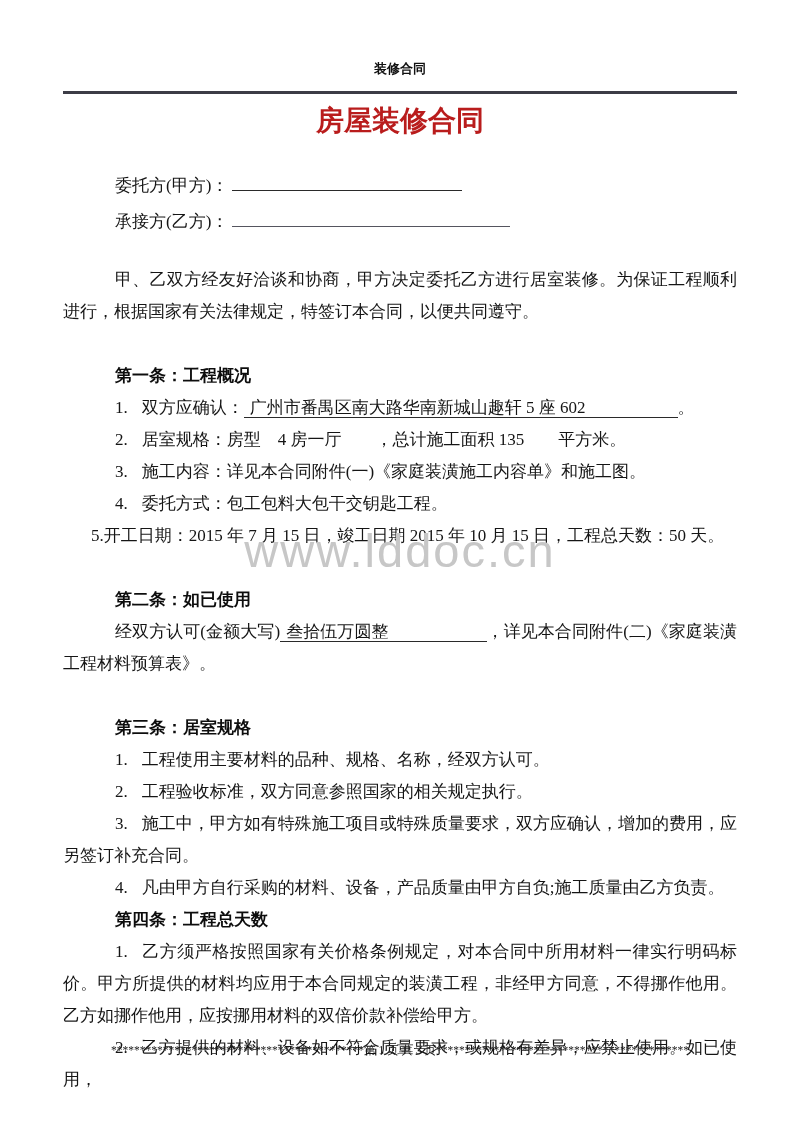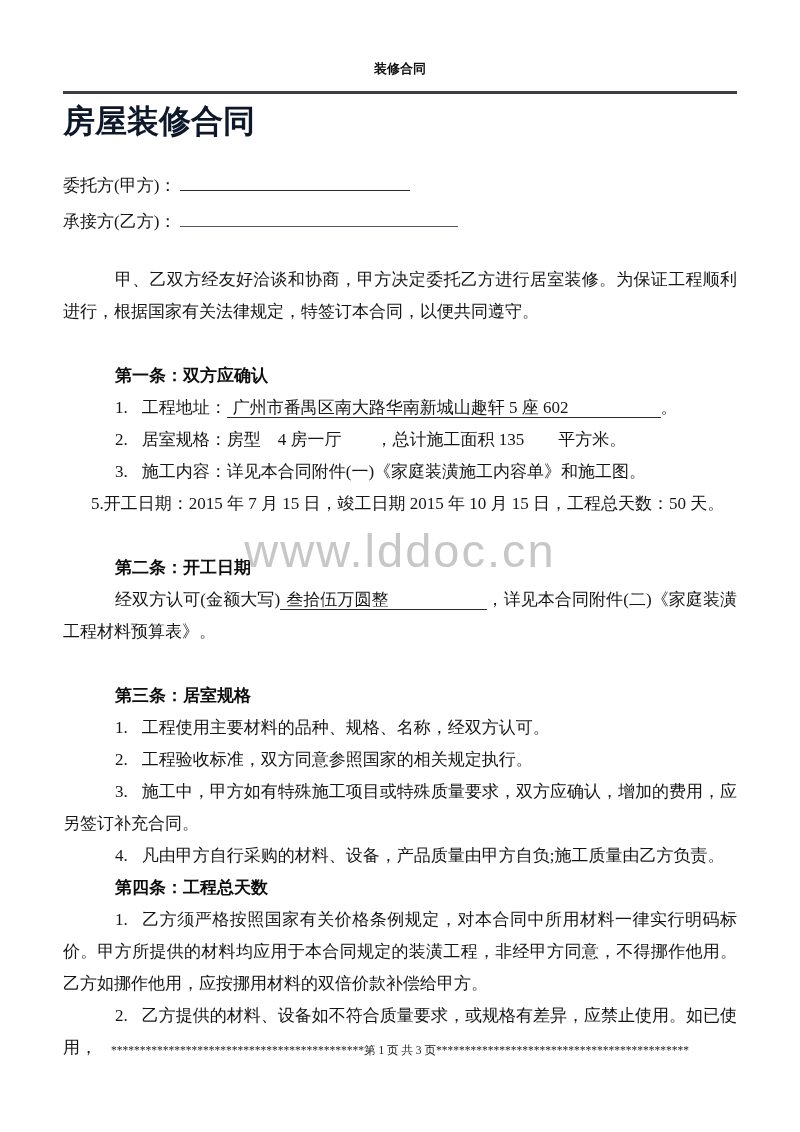--- a/index.html
+++ b/index.html
@@ -28,32 +28,33 @@
     line-height: 17px;
     font-family: "Liberation Sans", sans-serif;
     color: #111;
   }
   .header-rule {
     border: none;
     border-top: 3px solid #3c3c46;
     margin: 14px 0 0 0;
   }
   .doc-title {
-    text-align: left;
-    font-size: 32px;
+    text-align: center;
+    font-size: 28px;
     font-weight: bold;
     font-family: "Liberation Sans", sans-serif;
     line-height: 46px;
     margin: 4px 0 0 0;
-    color: #0f172a;
+    color: #b91c1c;
   }
   .parties {
     margin-top: 24px;
   }
   .party-line {
+    margin-left: 52px;
     font-size: 17px;
     line-height: 36px;
     white-space: nowrap;
   }
   .u-blank {
     display: inline-block;
     height: 14px;
     vertical-align: baseline;
     margin-left: 4px;
   }
@@ -132,27 +133,28 @@
     <div class="party-line">
       <span>委托方(甲方)：</span><span class="u-blank u-blank-a"></span>
     </div>
     <div class="party-line">
       <span>承接方(乙方)：</span><span class="u-blank u-blank-b"></span>
     </div>
   </div>
 
   <p class="para indent intro">甲、乙双方经友好洽谈和协商，甲方决定委托乙方进行居室装修。为保证工程顺利进行，根据国家有关法律规定，特签订本合同，以便共同遵守。</p>
 
-  <h2 class="sec-heading space-before">第一条：双方应确认</h2>
-  <p class="item"><span class="num">1.</span><span>工程地址：</span><span class="u-fill u-fill-address">广州市番禺区南大路华南新城山趣轩 5 座 602</span><span>。</span></p>
+  <h2 class="sec-heading space-before">第一条：工程概况</h2>
+  <p class="item"><span class="num">1.</span><span>双方应确认：</span><span class="u-fill u-fill-address">广州市番禺区南大路华南新城山趣轩 5 座 602</span><span>。</span></p>
   <p class="item"><span class="num">2.</span><span>居室规格：房型　4 房一厅　　，总计施工面积 135　　平方米。</span></p>
   <p class="item"><span class="num">3.</span><span>施工内容：详见本合同附件(一)《家庭装潢施工内容单》和施工图。</span></p>
+  <p class="item"><span class="num">4.</span><span>委托方式：包工包料大包干交钥匙工程。</span></p>
   <p class="item item-tight"><span class="num num-tight">5.</span><span>开工日期：2015 年 7 月 15 日，竣工日期 2015 年  10 月 15 日，工程总天数：50 天。</span></p>
 
-  <h2 class="sec-heading space-before">第二条：开工日期</h2>
+  <h2 class="sec-heading space-before">第二条：如已使用</h2>
   <p class="item"><span>经双方认可(金额大写)</span><span class="u-fill u-fill-amount">叁拾伍万圆整</span><span>，详见本合同附件(二)《家庭装潢工程材料预算表》。</span></p>
 
   <h2 class="sec-heading space-before">第三条：居室规格</h2>
   <p class="item"><span class="num">1.</span><span>工程使用主要材料的品种、规格、名称，经双方认可。</span></p>
   <p class="item"><span class="num">2.</span><span>工程验收标准，双方同意参照国家的相关规定执行。</span></p>
   <p class="item"><span class="num">3.</span><span>施工中，甲方如有特殊施工项目或特殊质量要求，双方应确认，增加的费用，应另签订补充合同。</span></p>
   <p class="item"><span class="num">4.</span><span>凡由甲方自行采购的材料、设备，产品质量由甲方自负;施工质量由乙方负责。</span></p>
 
   <h2 class="sec-heading">第四条：工程总天数</h2>
   <p class="item"><span class="num">1.</span><span>乙方须严格按照国家有关价格条例规定，对本合同中所用材料一律实行明码标价。甲方所提供的材料均应用于本合同规定的装潢工程，非经甲方同意，不得挪作他用。乙方如挪作他用，应按挪用材料的双倍价款补偿给甲方。</span></p>

